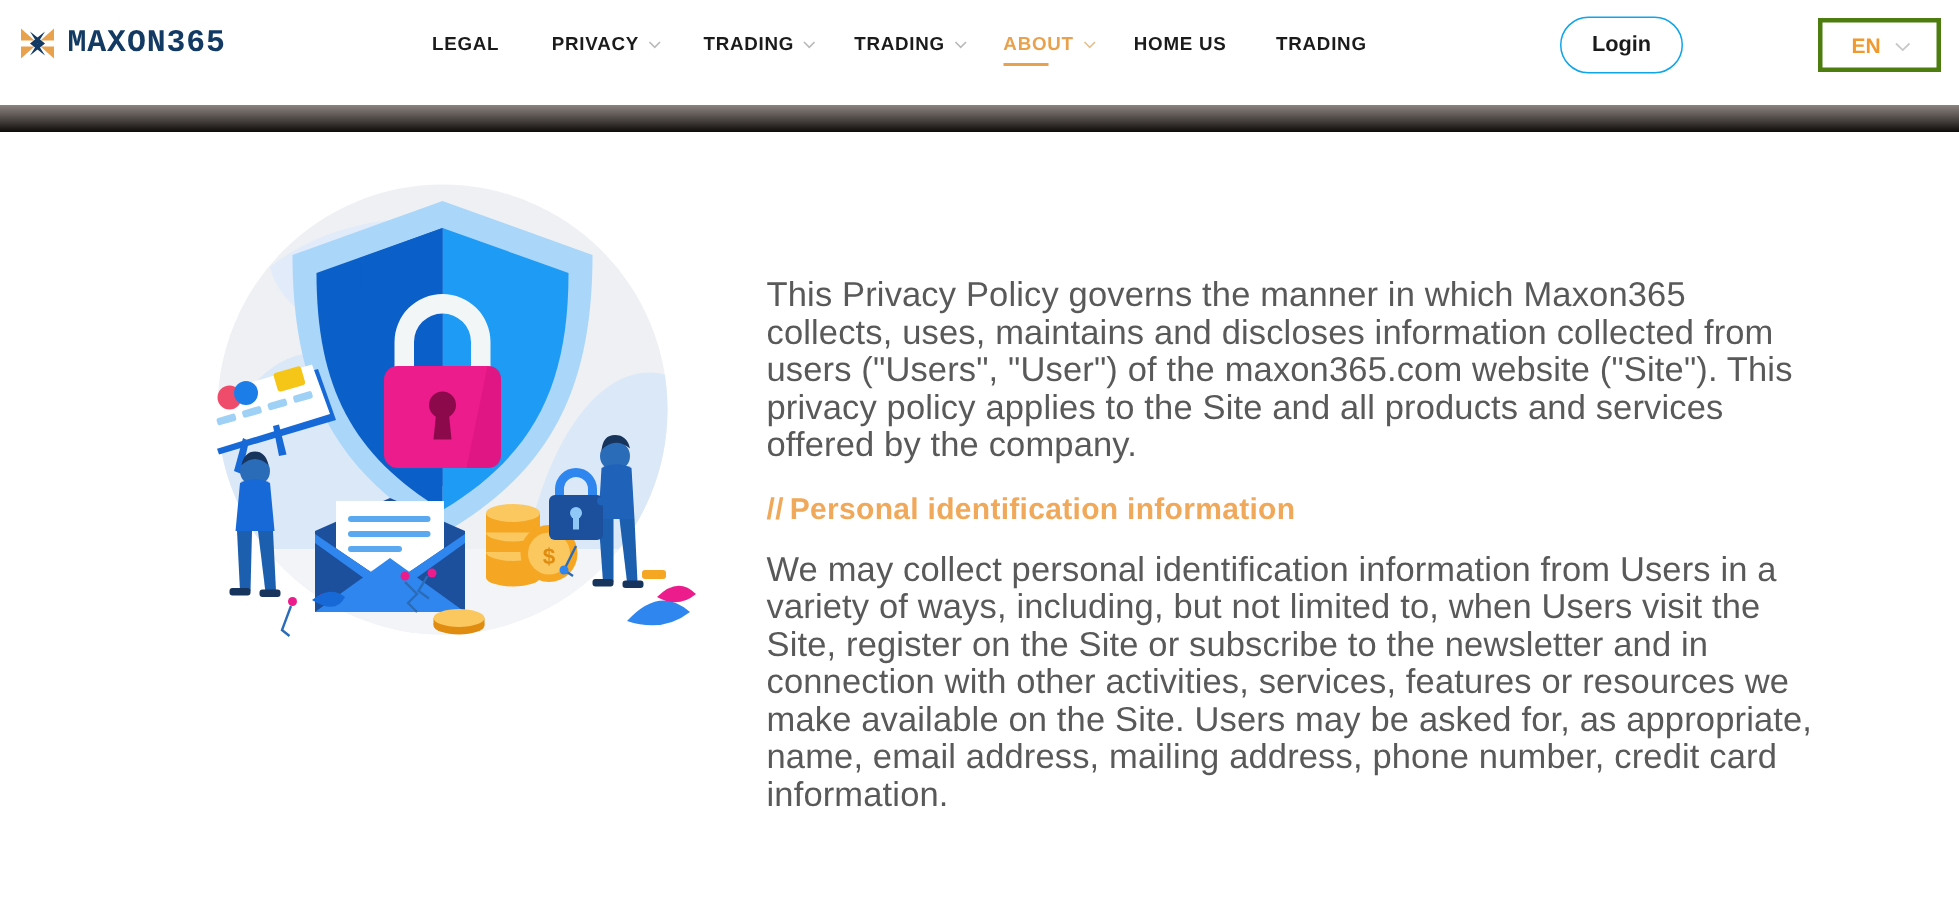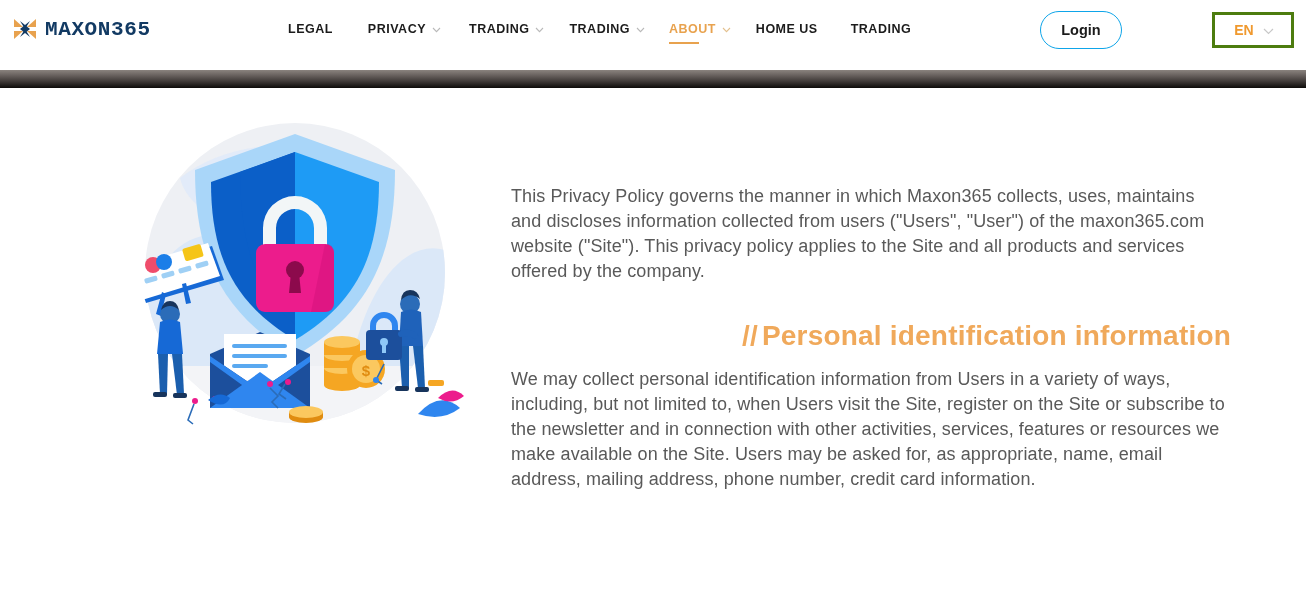--- a/index.html
+++ b/index.html
@@ -86,27 +86,27 @@
   }
   .illustration svg { display:block; }
 
   .article { position: absolute; left: 511px; top: 46px; width: 720px; }
   .page-title {
     font-size: 40px; font-weight: 700; color: #141414;
     letter-spacing: 0.2px; line-height: 1;
   }
   .para {
     margin-top: 0;
-    font-size: 18px; line-height: 25px; color: #595959;
+    font-size: 23px; line-height: 25px; color: #595959;
     letter-spacing: 0.1px;
   }
   .para-1 { margin-top: 50px; width: 700px; }
   .sec-head {
-    margin-top: 36px;
-    font-size: 28px; font-weight: 700; color: #f0a95b; letter-spacing: 0.2px; text-align: right;
+    margin-top: 20px;
+    font-size: 20px; font-weight: 700; color: #f0a95b; letter-spacing: 0.2px;
   }
   .sec-head .slashes { margin-right: 4px; }
   .para-2 { margin-top: 15px; width: 715px; }
 </style>
 </head>
 <body>
 
 <div id="page">
 
   <div class="header">

